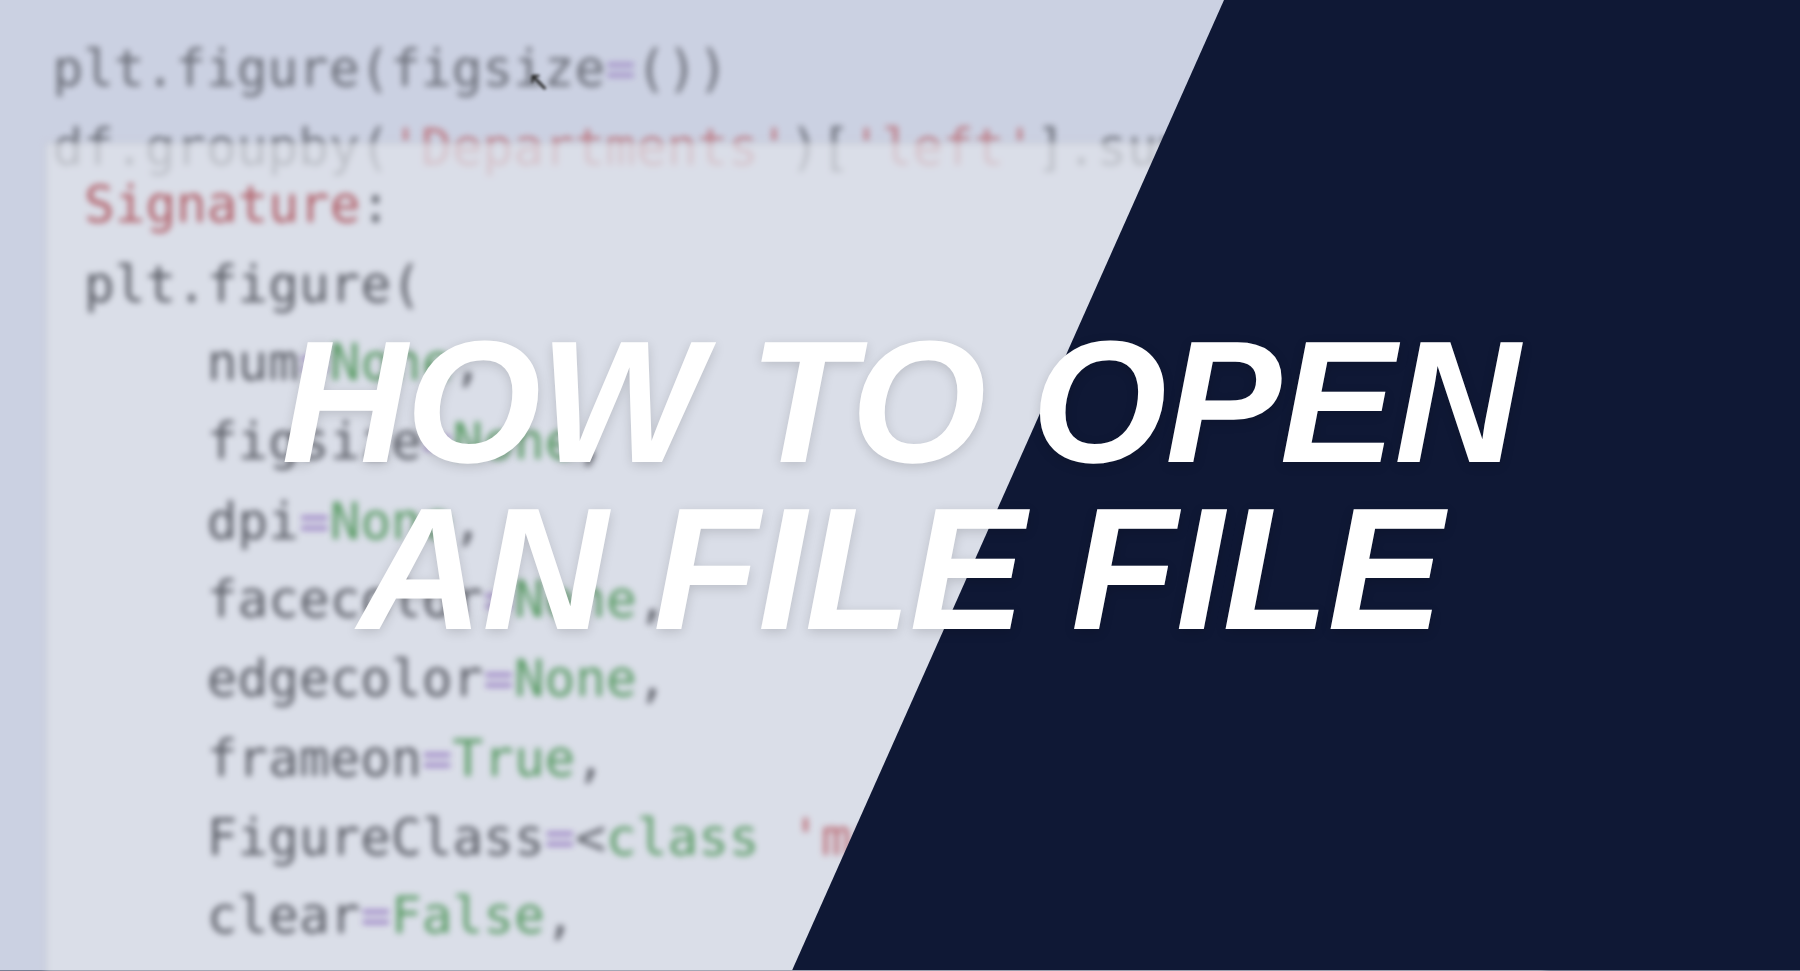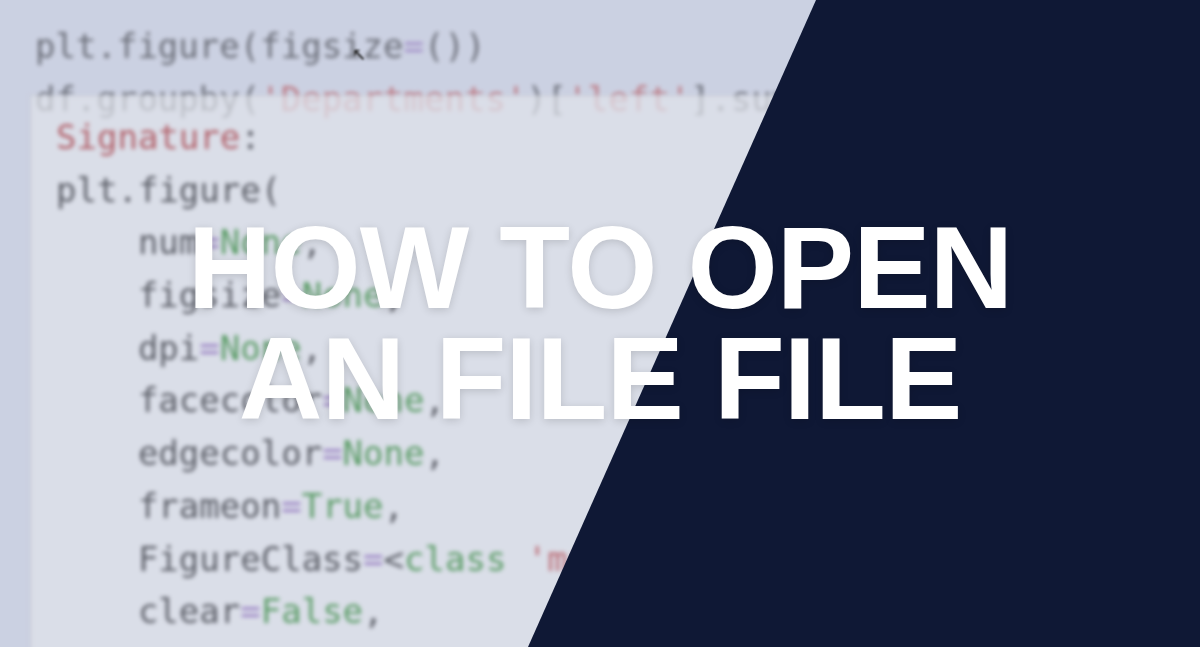--- a/index.html
+++ b/index.html
@@ -74,20 +74,21 @@
       position: absolute;
       top: 0;
       left: 0;
       width: 100%;
       height: 100%;
       display: flex;
       flex-direction: column;
       justify-content: center;
       align-items: center;
       z-index: 10;
+      font-style: italic;
     }
     .title-text {
       color: #ffffff;
       font-family: 'Arial Black', 'Helvetica', sans-serif;
       font-weight: 900;
       font-size: 116px;
       line-height: 0.95;
       text-align: center;
       letter-spacing: -1px;
       text-shadow: 0 2px 8px rgba(0,0,0,0.15);

